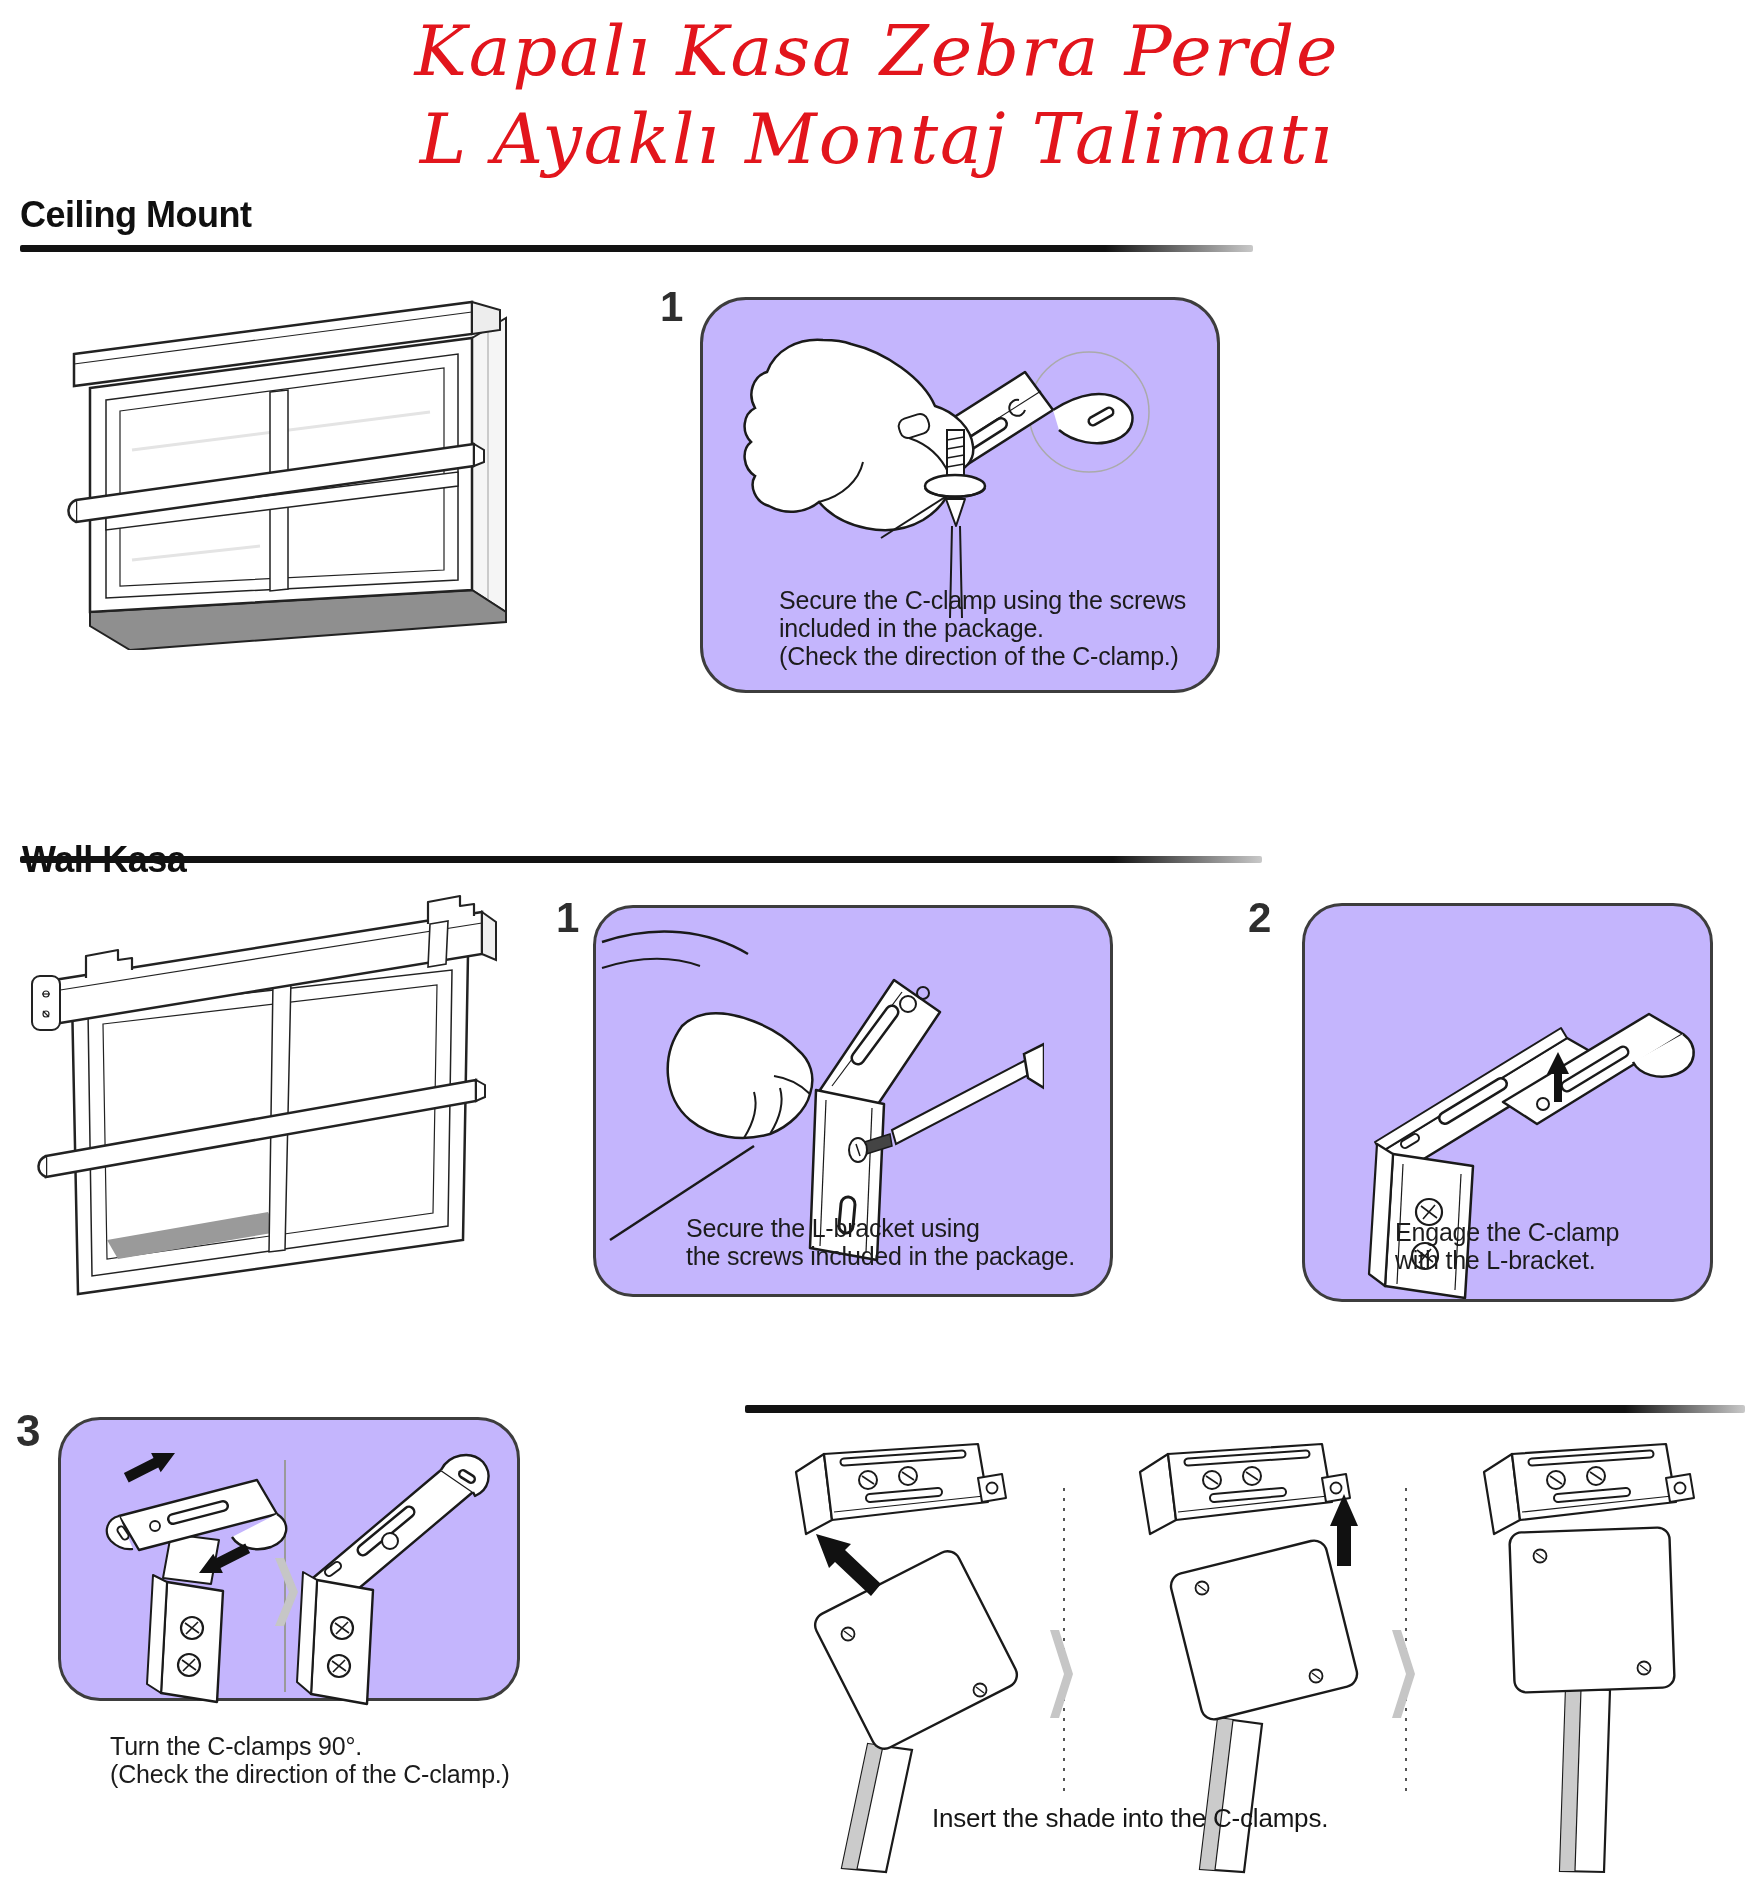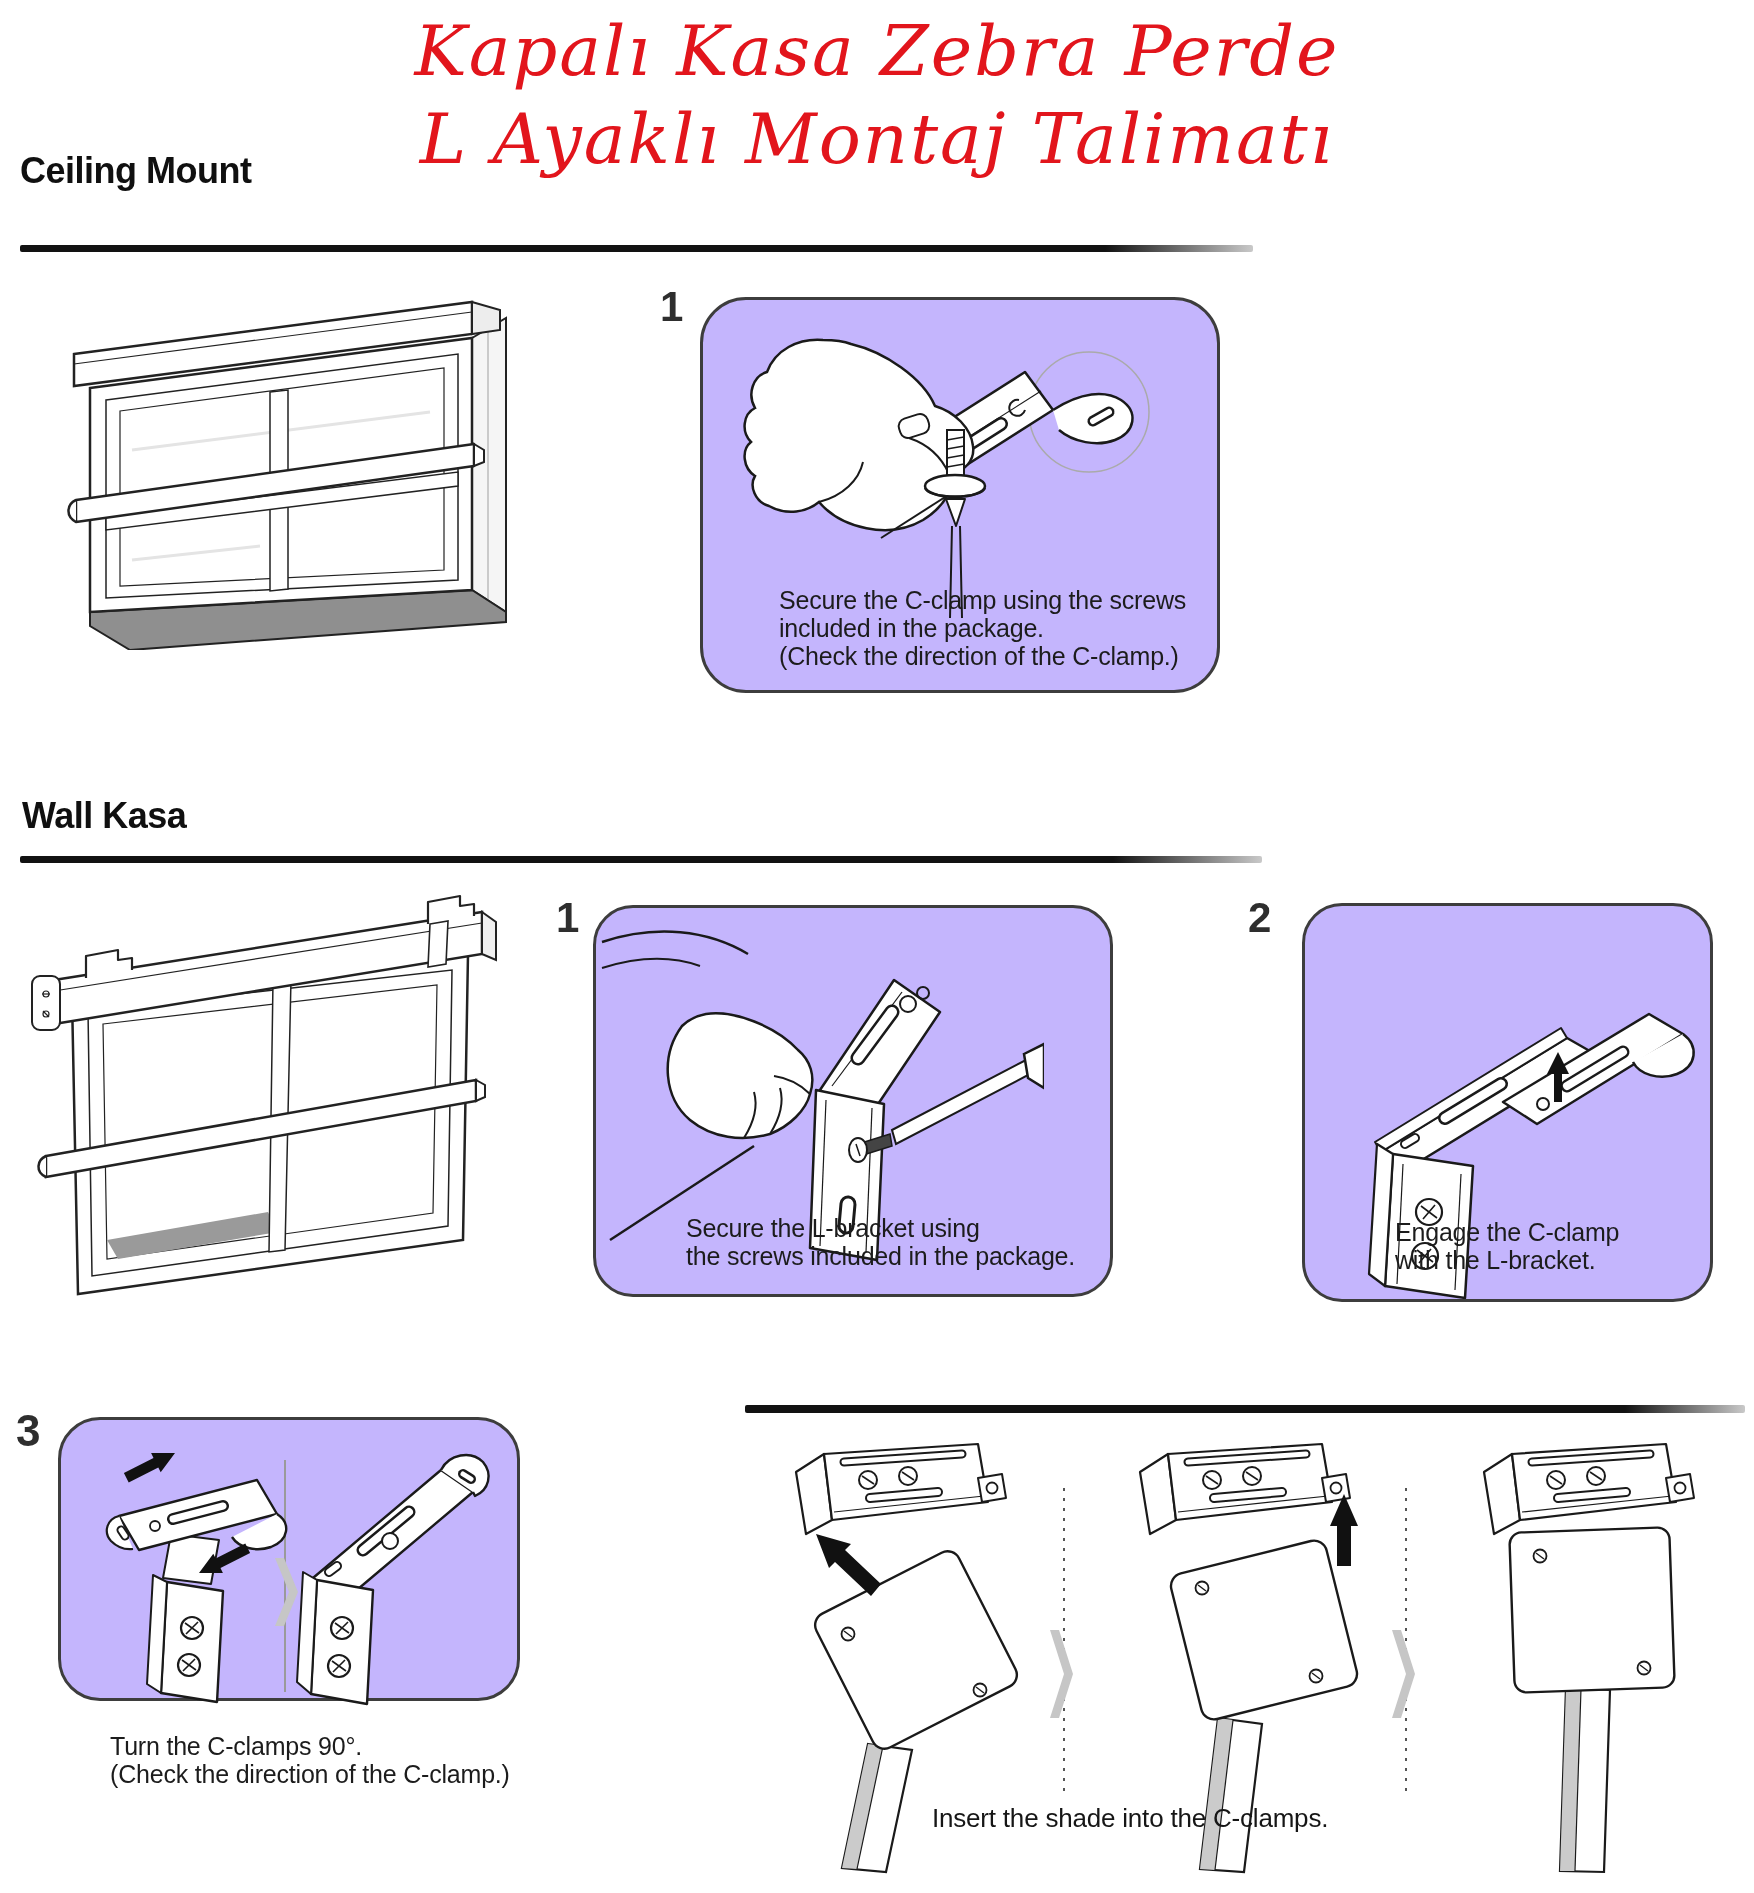--- a/index.html
+++ b/index.html
@@ -2,21 +2,21 @@
 <html><head>
 <meta charset="utf-8">
 <style>
   html,body{margin:0;padding:0;background:#fff;}
   .page{position:relative;width:1754px;height:1893px;background:#fff;overflow:hidden;
         font-family:"Liberation Sans", sans-serif;color:#111;}
   .title-line{position:absolute;left:0;width:1754px;text-align:center;
         font-family:"DejaVu Serif", serif;font-style:italic;font-weight:400;
         font-size:70px;letter-spacing:2px;color:#e2151c;white-space:nowrap;}
   .t1{top:10px;} .t2{top:98px;}
-  .section-heading{position:absolute;font-weight:700;font-size:36px;letter-spacing:-0.5px;color:#101010;white-space:nowrap;}
+  .section-heading{position:absolute;font-weight:700;font-size:36px;letter-spacing:-0.5px;color:#101010;white-space:nowrap;margin-top:44px;}
   .rule{position:absolute;height:7px;background:linear-gradient(to right,#121212 0%,#121212 88%,#9a9a9a 97%,#c9c9c9 100%);border-radius:2px;}
   .stepnum{position:absolute;font-weight:700;font-size:42px;color:#2e2e2e;}
   .stepbox{position:absolute;border:3px solid #3d3d3d;border-radius:46px;background:#c4b5fd;box-sizing:border-box;padding-left:24px;}
   .box-caption{position:absolute;font-size:25px;line-height:28px;color:#1c1c1c;letter-spacing:-0.2px;white-space:nowrap;}
   .final-caption{position:absolute;font-size:26px;color:#161616;letter-spacing:-0.2px;text-align:left;white-space:nowrap;}
   svg{position:absolute;display:block;}
 </style>
 </head>
 <body>
 

